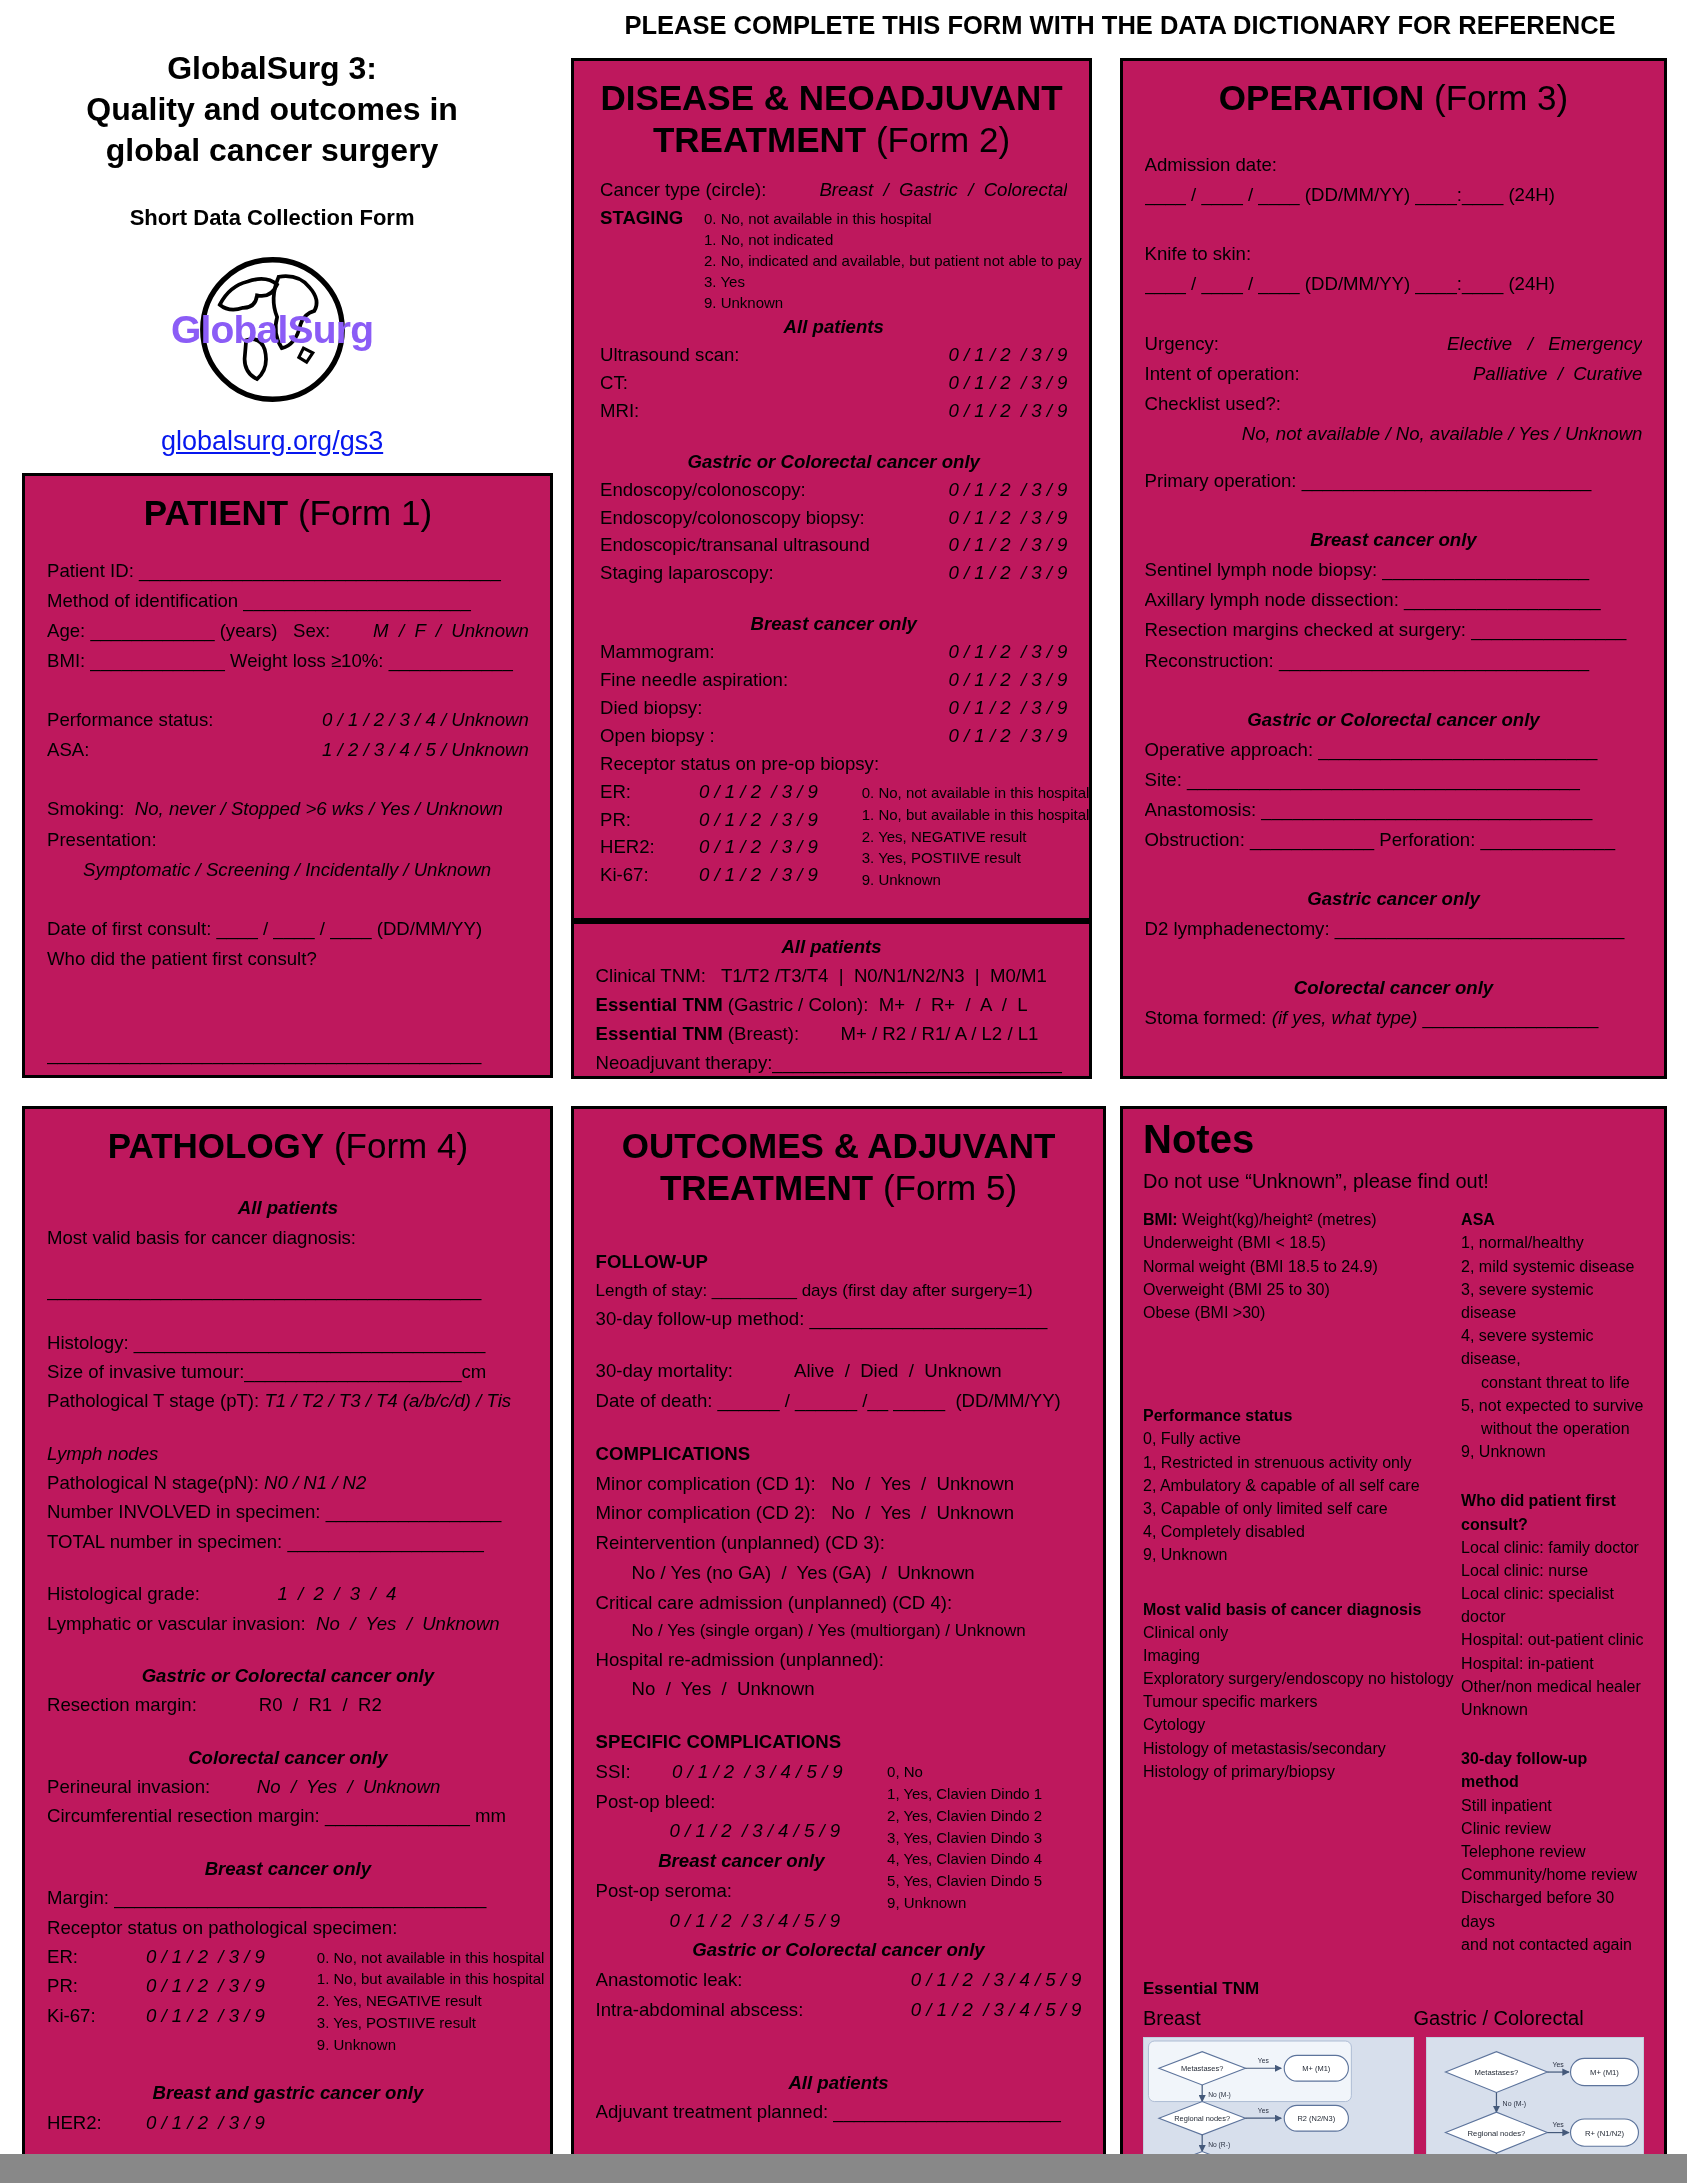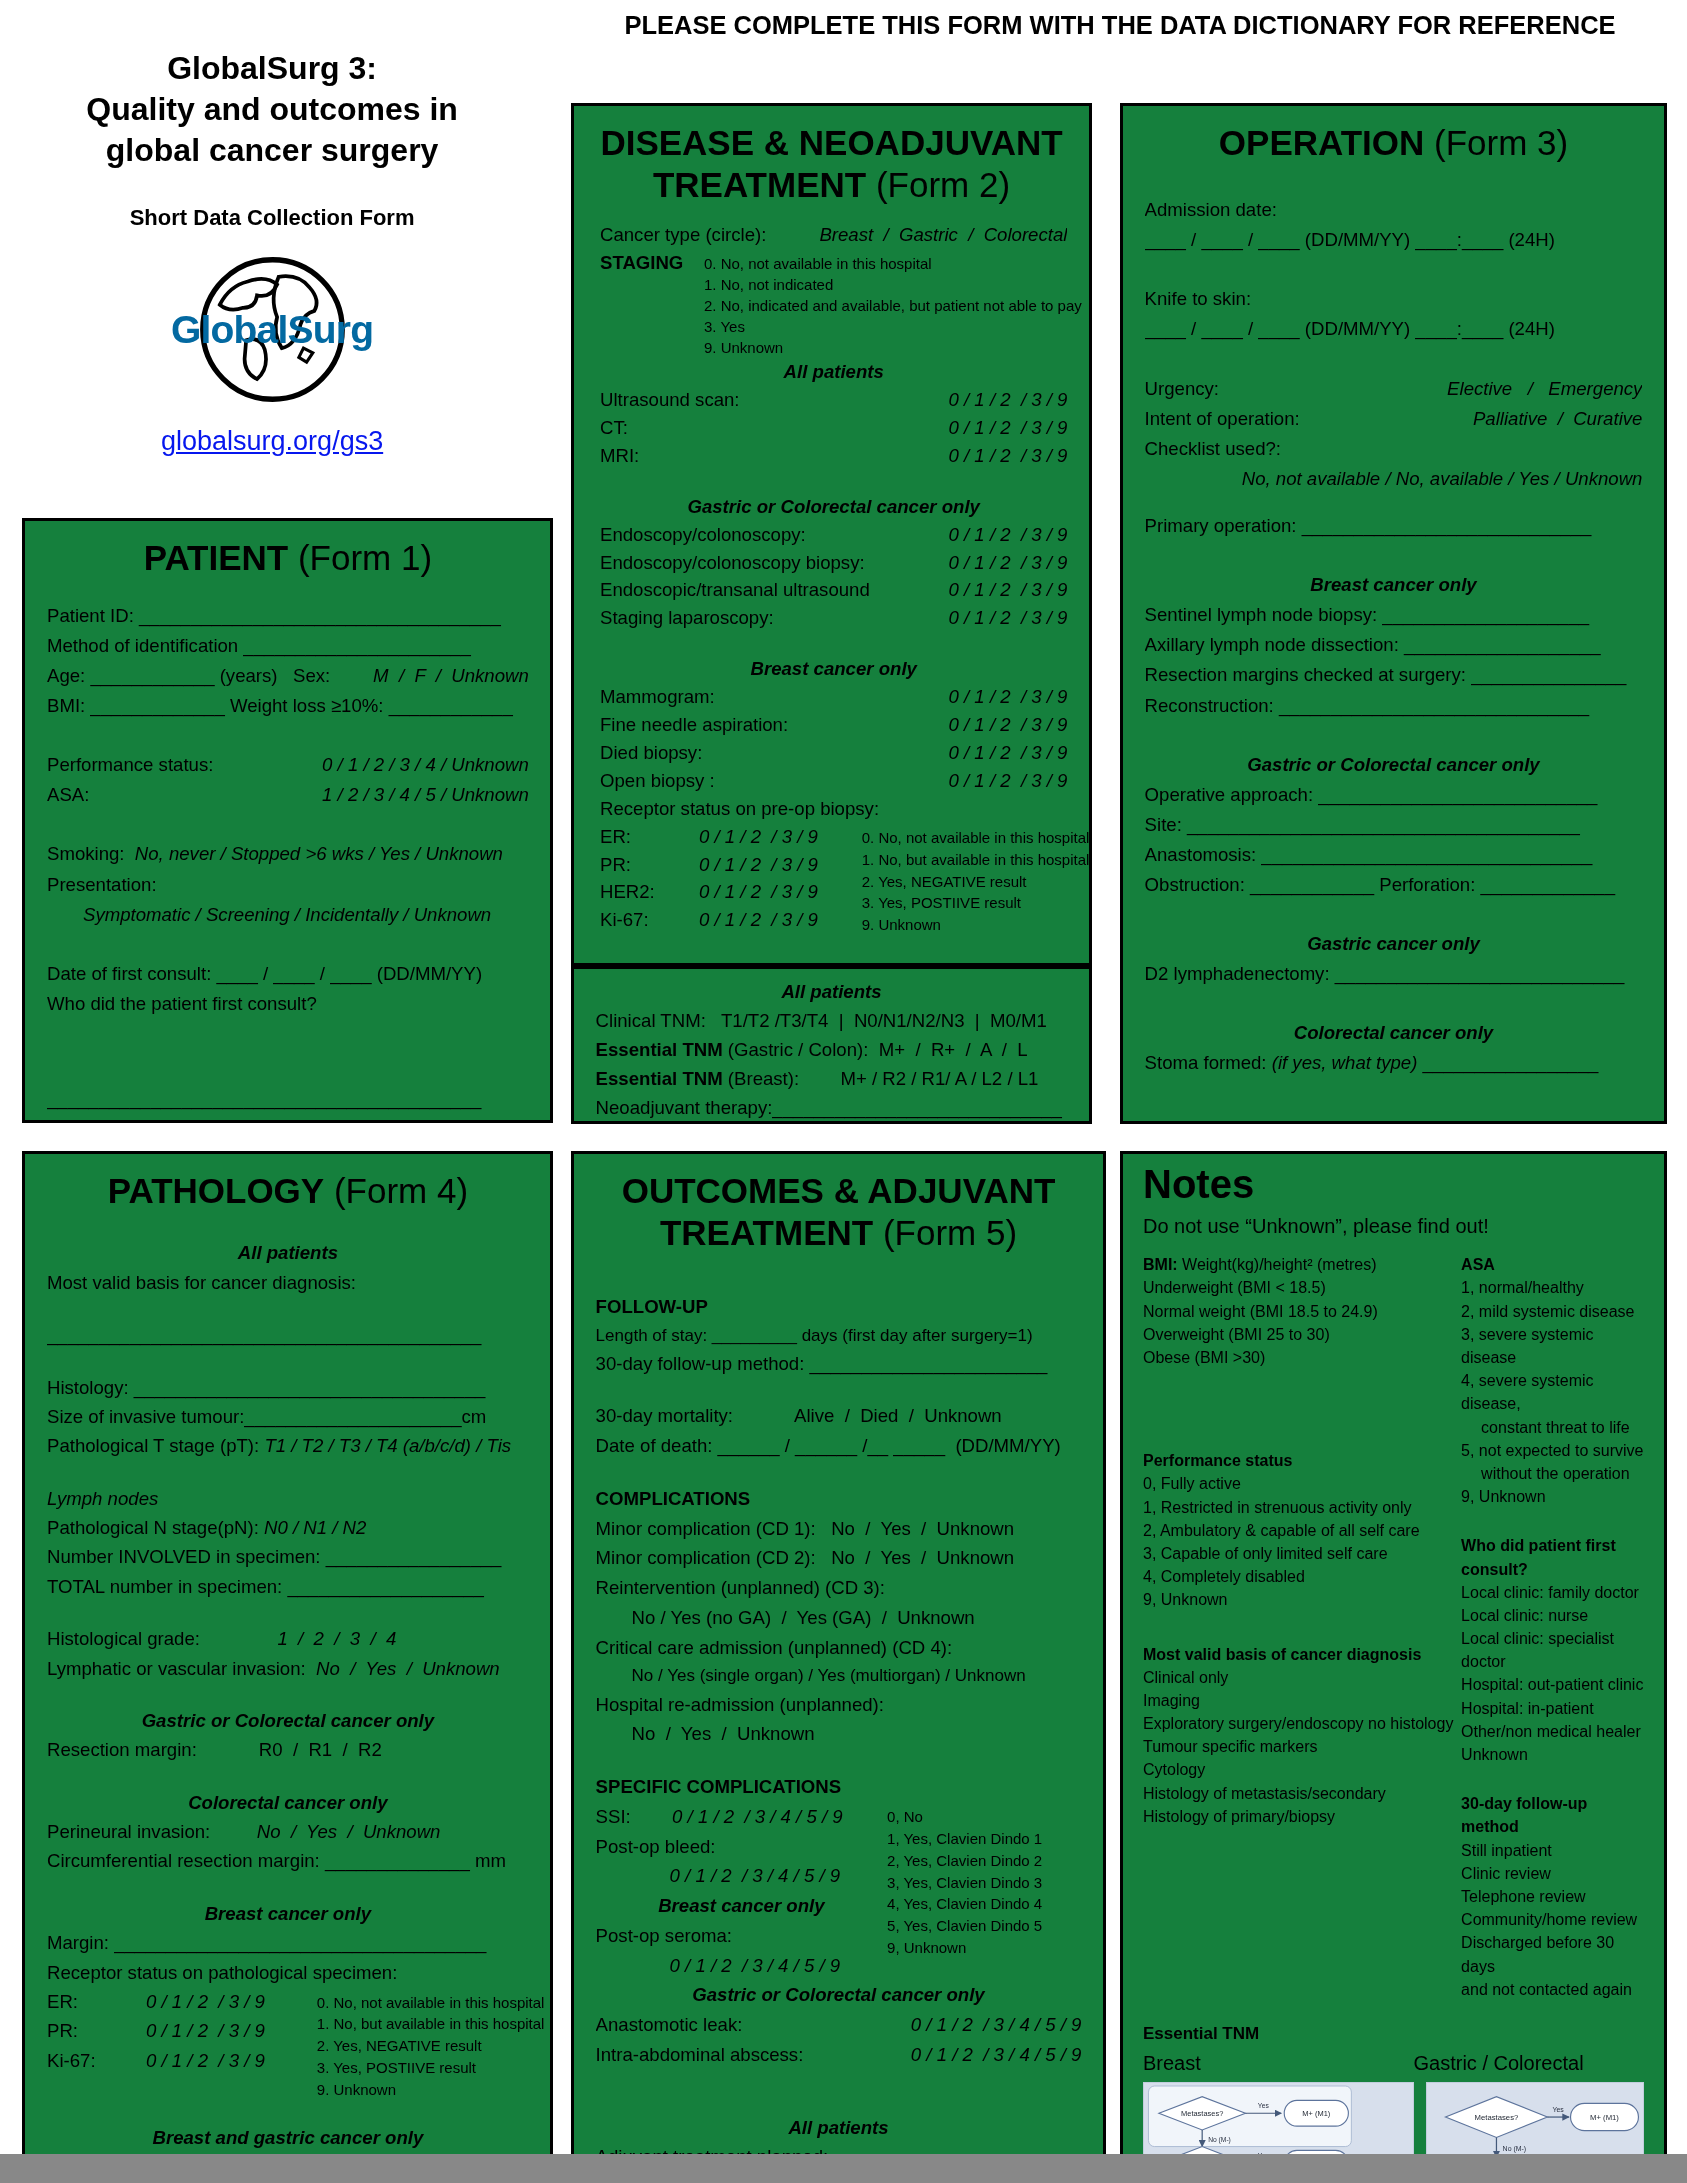--- a/index.html
+++ b/index.html
@@ -11,21 +11,21 @@
   .intro { position:absolute; left:21.6px; top:48px; width:501px; text-align:center; }
   .intro .t  { font-size:32px; font-weight:bold; line-height:1.28; }
   .intro .st { font-size:22px; font-weight:bold; margin-top:34px; }
   .logo { position:relative; width:155px; height:155px; margin:21.6px auto 0; }
   .logo svg { width:100%; height:100%; }
   .logo .brand { position:absolute; left:50%; top:56px; transform:translateX(-50%);
                  font-size:39px; font-weight:bold; white-space:nowrap; letter-spacing:-0.8px; }
   .linkrow { margin-top:18.6px; }
   .link { display:inline-block; font-size:27px; text-decoration:underline; cursor:pointer; }
 
-  .box { position:absolute; border:3.1px solid #000; overflow:hidden; background:#15803d;margin-top:45px; }
+  .box { position:absolute; border:3.1px solid #000; overflow:hidden; background:#be185d; }
   .ftitle { text-align:center; font-weight:bold; font-size:35px; margin:15.5px 9.3px 12.4px; line-height:1.22; }
   .ftitle .ts { font-weight:normal; }
   .cnt { padding:1.5px 21.6px 0; font-size:18.6px; line-height:1.62; }
   .r  { white-space:pre; overflow:hidden; }
   .fr { display:flex; justify-content:space-between; white-space:pre; overflow:hidden; }
   .it { font-style:italic; }
   .b  { font-weight:bold; }
   .sec { font-weight:bold; font-style:italic;text-align:center; }
   .ind { padding-left:36px; }
   .ind2 { padding-left:162px; }
@@ -79,21 +79,21 @@
     <div class="t">global cancer surgery</div>
     <div class="st">Short Data Collection Form</div>
     <div class="logo">
       <svg viewBox="0 0 100 100">
         <circle cx="50" cy="50" r="45" fill="none" stroke="#000" stroke-width="3.4"></circle>
         <path d="M16,34 q6,-12 18,-15 q12,-4 19,2 q-4,9 -13,7 q-1,8 -9,8 q-9,3 -15,-2 z" fill="none" stroke="#000" stroke-width="2.4"></path>
         <path d="M54,16 q13,-2 20,7 q7,8 3,15 q-7,2 -9,9 q-3,13 -12,15 q-6,-9 -3,-20 q-5,-12 1,-26 z" fill="none" stroke="#000" stroke-width="2.4"></path>
         <path d="M33,57 q9,-3 12,6 q3,12 -5,19 q-8,-4 -8,-13 z" fill="none" stroke="#000" stroke-width="2.4"></path>
         <path d="M70,62 l6,3 l-4,6 l-5,-3 z" fill="none" stroke="#000" stroke-width="2"></path>
       </svg>
-      <div class="brand" style="color:#0369a1;">GlobalSurg</div>
+      <div class="brand" style="color:#8b5cf6;">GlobalSurg</div>
     </div>
     <div class="linkrow">
       <a class="link" style="color:#0617EE;">globalsurg.org/gs3</a>
     </div>
   </div>
 
   <div class="box" style="left:22.4px; top:473px; width:531px; height:605px;">
     <div class="ftitle"><span class="tb">PATIENT</span><span class="ts"> (Form 1)</span></div>
     <div class="cnt">
       <div class="s10"></div>

